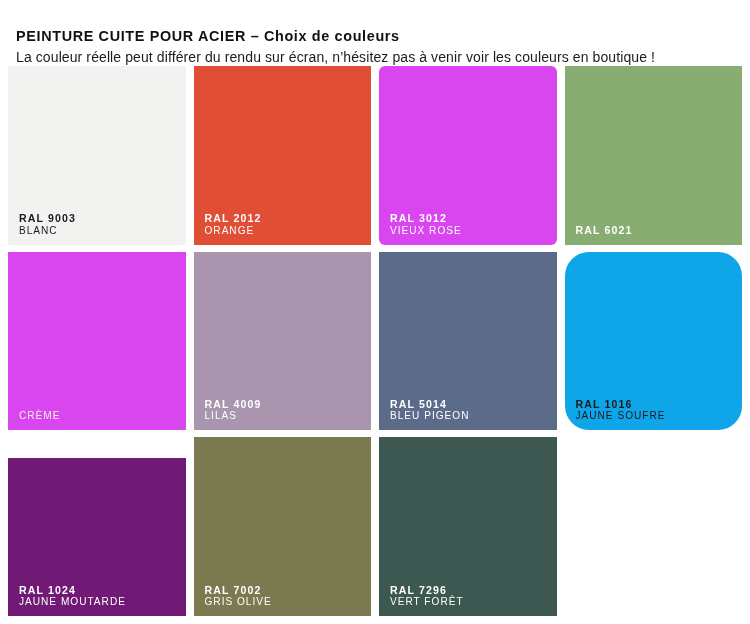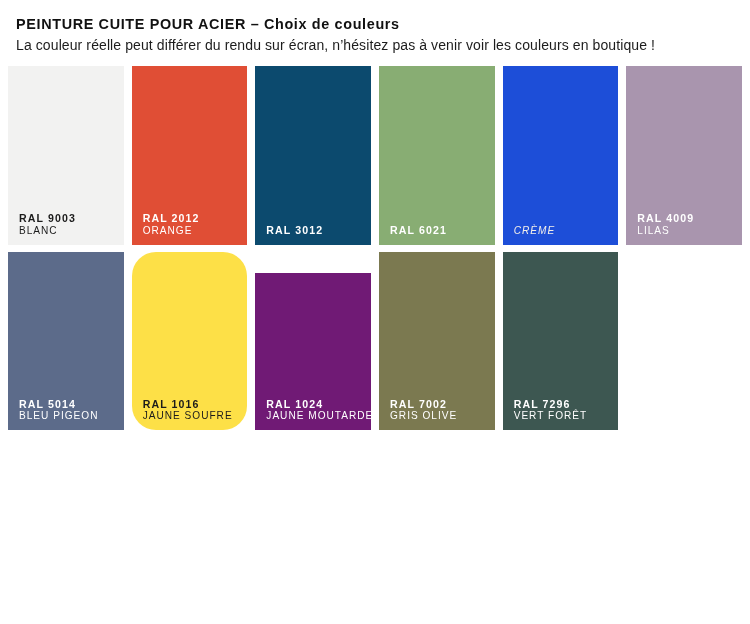--- a/index.html
+++ b/index.html
@@ -21,21 +21,21 @@
     position: relative;
     width: 750px;
     height: 624px;
     box-sizing: border-box;
   }
 
   
   .header {
     position: absolute;
     left: 16px;
-    top: 16px;
+    top: 28px;
     width: 722px;
   }
   .header-title {
     font-size: 14.4px;
     font-weight: 700;
     letter-spacing: 0.65px;
     line-height: 1.18;
     margin: 0 0 4px 0;
     white-space: nowrap;
     color: #111111;
@@ -51,21 +51,21 @@
   }
 
   
   .grid {
     position: absolute;
     left: 8px;
     top: 66px;
     width: 734px;
     height: 550px;
     display: grid;
-    grid-template-columns: repeat(6, 1fr);
+    grid-template-columns: repeat(4, 1fr);
     grid-template-rows: repeat(3, 1fr);
     column-gap: 8px;
     row-gap: 7px;
   }
 
   .swatch {
     position: relative;
     overflow: hidden;
   }
 
@@ -116,48 +116,49 @@
           <span class="swatch-code">RAL 9003</span>
           <span class="swatch-name">BLANC</span>
         </div>
       </div>
       <div class="swatch txt-light" style="background: rgb(224, 78, 53);">
         <div class="swatch-caption">
           <span class="swatch-code">RAL 2012</span>
           <span class="swatch-name">ORANGE</span>
         </div>
       </div>
-      <div class="swatch txt-light" style="background: #0c4a6e;">
+      <div class="swatch txt-light" style="background: #d946ef; border-radius: 6px;">
         <div class="swatch-caption">
           <span class="swatch-code">RAL 3012</span>
+          <span class="swatch-name">VIEUX ROSE</span>
         </div>
       </div>
       <div class="swatch txt-light" style="background: rgb(136, 173, 115);">
         <div class="swatch-caption">
           <span class="swatch-code">RAL 6021</span>
         </div>
       </div>
-      <div class="swatch txt-muted" style="background: #1d4ed8; font-style: italic;">
+      <div class="swatch txt-muted" style="background: #d946ef;">
         <div class="swatch-caption">
           <span class="swatch-name">CRÈME</span>
         </div>
       </div>
       <div class="swatch txt-light" style="background: rgb(169, 149, 174);">
         <div class="swatch-caption">
           <span class="swatch-code">RAL 4009</span>
           <span class="swatch-name">LILAS</span>
         </div>
       </div>
       <div class="swatch txt-light" style="background: rgb(92, 107, 138);">
         <div class="swatch-caption">
           <span class="swatch-code">RAL 5014</span>
           <span class="swatch-name">BLEU PIGEON</span>
         </div>
       </div>
-      <div class="swatch txt-dark" style="background: #fde047; border-radius: 24px;">
+      <div class="swatch txt-dark" style="background: #0ea5e9; border-radius: 24px;">
         <div class="swatch-caption">
           <span class="swatch-code">RAL 1016</span>
           <span class="swatch-name">JAUNE SOUFRE</span>
         </div>
       </div>
       <div class="swatch txt-light" style="background: #701a75; margin-top: 21px;">
         <div class="swatch-caption">
           <span class="swatch-code">RAL 1024</span>
           <span class="swatch-name">JAUNE MOUTARDE</span>
         </div>

